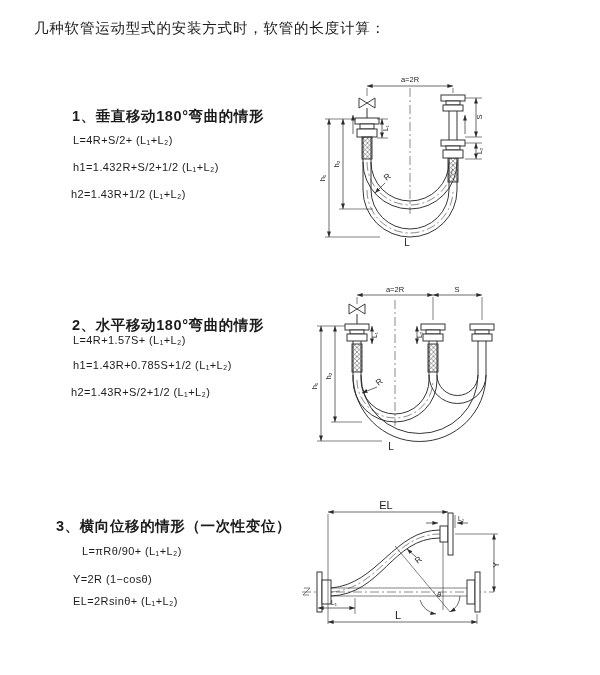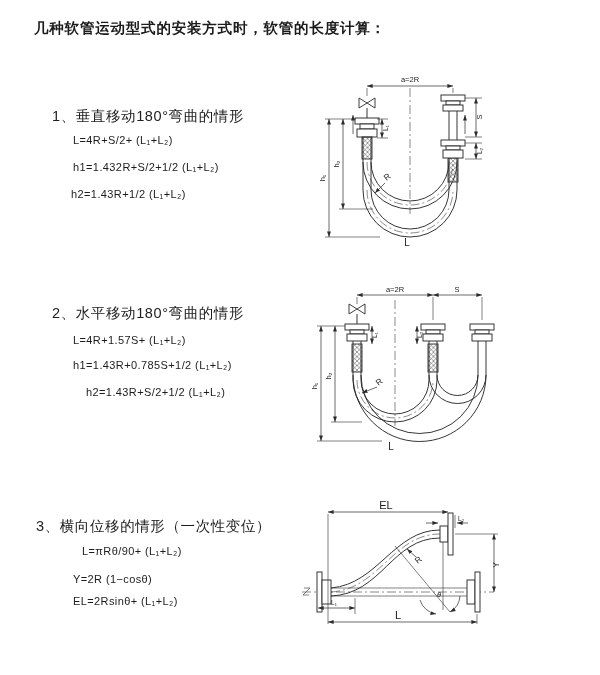--- a/index.html
+++ b/index.html
@@ -1,22 +1,22 @@
 <!DOCTYPE html>
 <html><head>
 <meta charset="utf-8">
 <style>
   html,body{margin:0;padding:0;}
   body{
     width:600px;height:675px;background:#ffffff;position:relative;overflow:hidden;
     font-family:"Liberation Sans",sans-serif;color:#1c1c1c;
   }
   .abs{position:absolute;white-space:nowrap;}
-  .title{left:34px;top:19px;font-size:14.5px;font-weight:bold;letter-spacing:0.8px;}
-  .heading{font-size:14.5px;font-weight:normal;letter-spacing:0.6px;}
+  .title{left:34px;top:19px;font-size:14.5px;font-weight:normal;letter-spacing:0.8px;}
+  .heading{font-size:14.5px;font-weight:bold;letter-spacing:0.6px;margin-left:20px;}
   .formula{font-size:11px;letter-spacing:0.4px;}
   svg{position:absolute;overflow:visible;}
   svg text{font-family:"Liberation Sans",sans-serif;fill:#1c1c1c;}
   .ln{stroke:#2b2b2b;stroke-width:0.95;fill:none;}
   .thin{stroke:#2b2b2b;stroke-width:0.6;fill:none;}
   .dim{stroke:#2b2b2b;stroke-width:0.7;fill:none;}
   .cl{stroke:#2b2b2b;stroke-width:0.55;fill:none;stroke-dasharray:9 3 2 3;}
   .fit{fill:#ffffff;stroke:#2b2b2b;stroke-width:0.95;}
   .vlv{fill:#ffffff;stroke:#2b2b2b;stroke-width:0.9;}
   .t6{font-size:6.5px;} .t7{font-size:7.5px;} .t8{font-size:8.5px;} .t9{font-size:10px;} .t10{font-size:11px;}
@@ -24,24 +24,24 @@
 </head>
 <body>
 
 <div class="abs title">几种软管运动型式的安装方式时，软管的长度计算：</div>
 
 <div class="abs heading" style="left:52px;top:107px">1、垂直移动180°弯曲的情形</div>
 <div class="abs formula" style="left:73px;top:134px">L=4R+S/2+ (L₁+L₂)</div>
 <div class="abs formula" style="left:73px;top:161px">h1=1.432R+S/2+1/2 (L₁+L₂)</div>
 <div class="abs formula" style="left:71px;top:188px">h2=1.43R+1/2 (L₁+L₂)</div>
 
-<div class="abs heading" style="left:52px;top:304px">2、水平移动180°弯曲的情形</div>
+<div class="abs heading" style="left:52px;top:316px">2、水平移动180°弯曲的情形</div>
 <div class="abs formula" style="left:73px;top:334px">L=4R+1.57S+ (L₁+L₂)</div>
 <div class="abs formula" style="left:73px;top:359px">h1=1.43R+0.785S+1/2 (L₁+L₂)</div>
-<div class="abs formula" style="left:86px;top:386px">h2=1.43R+S/2+1/2 (L₁+L₂)</div>
+<div class="abs formula" style="left:71px;top:386px">h2=1.43R+S/2+1/2 (L₁+L₂)</div>
 
 <div class="abs heading" style="left:36px;top:517px">3、横向位移的情形（一次性变位）</div>
 <div class="abs formula" style="left:82px;top:545px">L=πRθ/90+ (L₁+L₂)</div>
 <div class="abs formula" style="left:73px;top:573px">Y=2R (1−cosθ)</div>
 <div class="abs formula" style="left:73px;top:595px">EL=2Rsinθ+ (L₁+L₂)</div>
 
 <svg style="left:318px;top:62px" width="270" height="196" viewBox="0 0 270 196">
   <defs>
     <marker id="d1a" viewBox="0 0 10 10" refX="10" refY="5" markerWidth="8" markerHeight="8" orient="auto-start-reverse">
       <path d="M0,1.5 L10,5 L0,8.5 Z" fill="#2b2b2b"></path>

